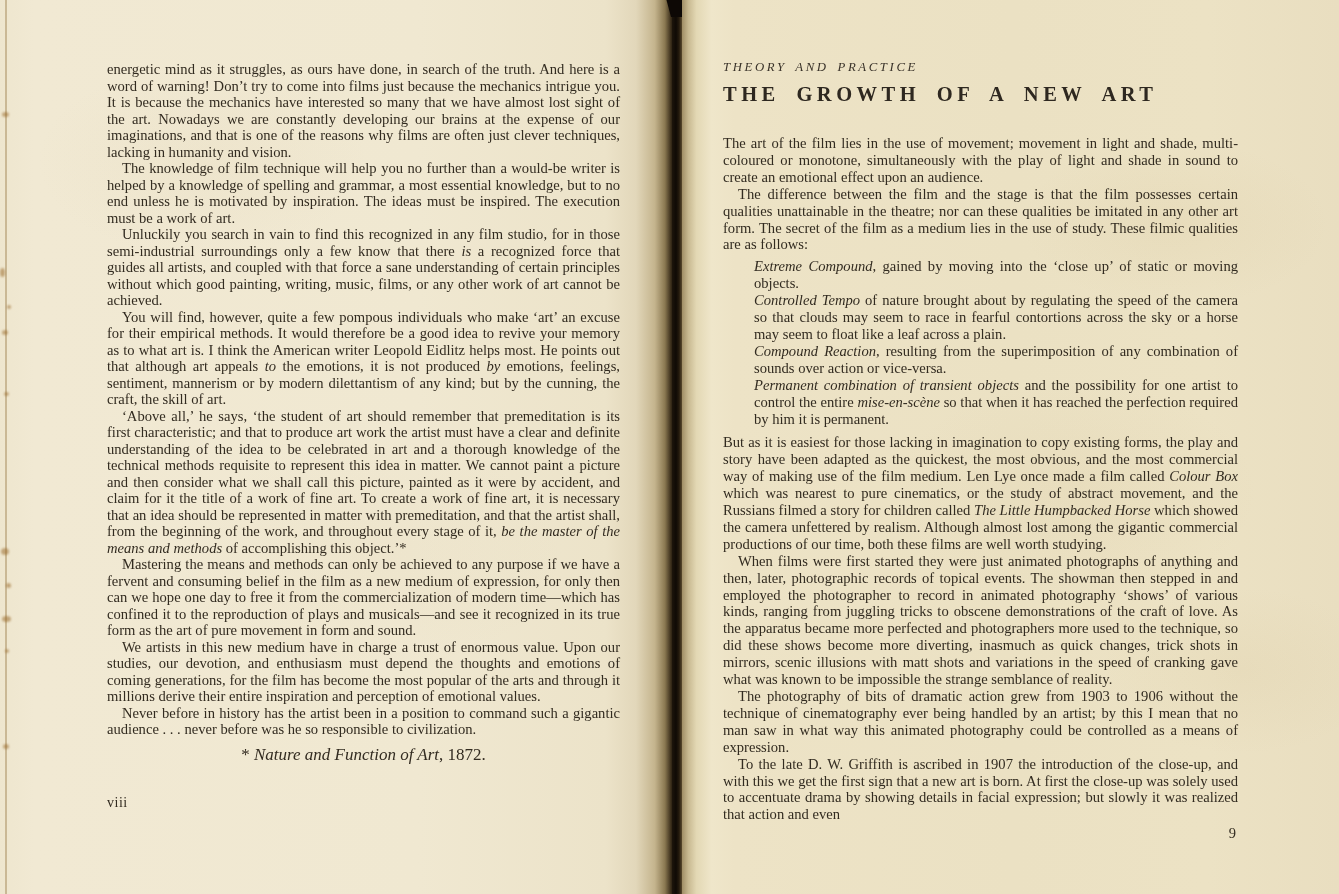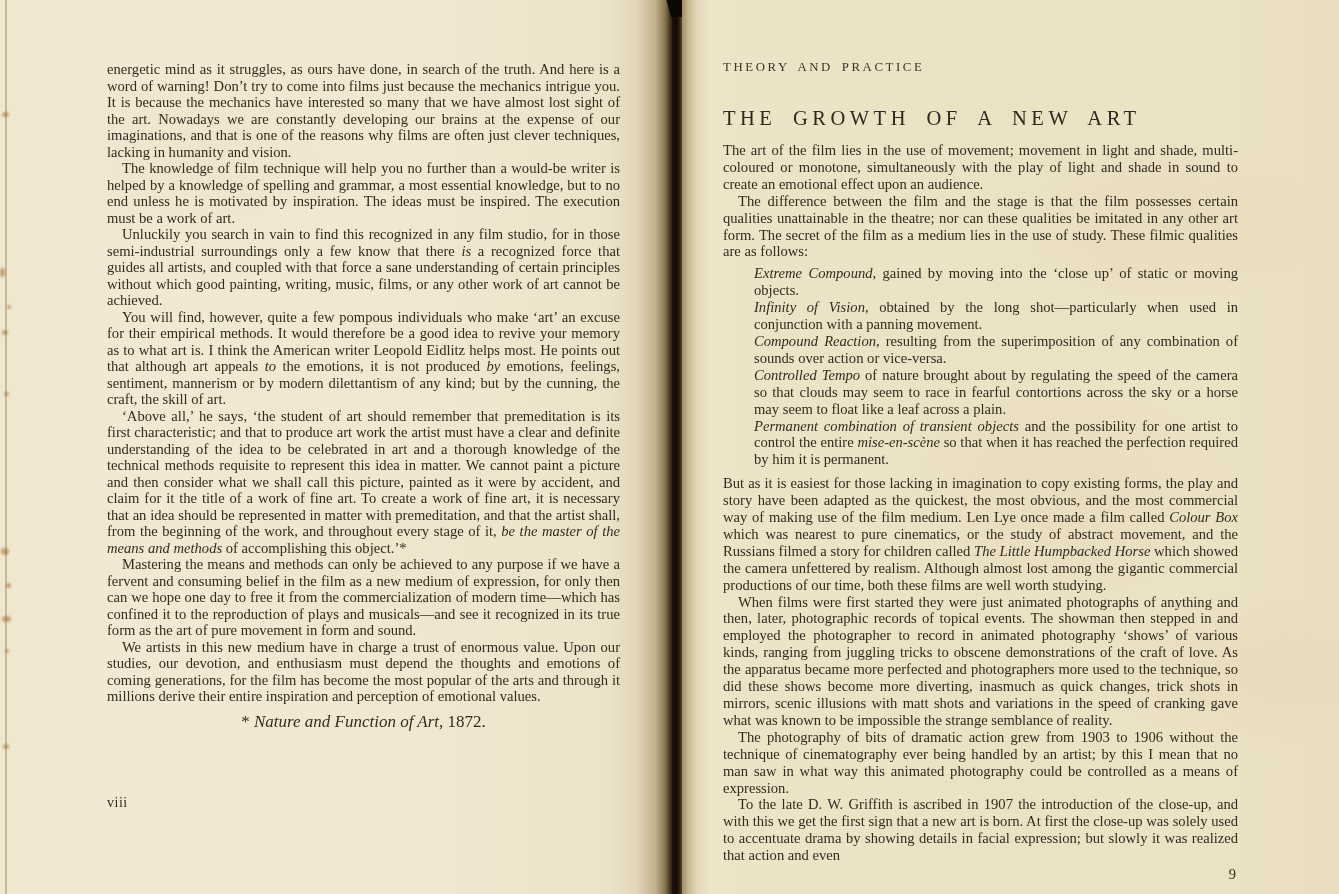--- a/index.html
+++ b/index.html
@@ -42,25 +42,25 @@
   .page-right{
     position:absolute;left:682px;top:0;width:657px;height:894px;
     background:
       radial-gradient(220px 120px at 75% 25%, rgba(193,168,114,0.10), transparent 70%),
       radial-gradient(260px 160px at 60% 55%, rgba(193,168,114,0.08), transparent 70%),
       radial-gradient(200px 120px at 85% 75%, rgba(193,168,114,0.09), transparent 70%),
       linear-gradient(90deg,#a08e66 0%,#c9ba92 1%,#e3d8b4 2.2%,#efe6ca 4.5%,#ede3c6 8%,
                       #ebe1c3 50%,#ece2c4 80%,#e9dec0 100%);
   }
   .text-right{position:absolute;left:41px;top:60px;width:515px;}
-  .running-head{margin:0;font-size:12.8px;letter-spacing:2.6px;
+  .running-head{margin:0;font-style:italic;font-size:12.8px;letter-spacing:2.6px;
                 word-spacing:3px;color:#3a332a;}
-  .chapter-title{margin:32px 0 0 0;font-size:20.5px;font-weight:normal;letter-spacing:4.5px;
+  .chapter-title{margin:8px 0 0 0;font-size:20.5px;font-weight:bold;letter-spacing:4.5px;
                  word-spacing:7px;color:#2e2820;}
-  .body-top{margin-top:12px;}
+  .body-top{margin-top:29px;}
   .page-right .para{line-height:16.9px;}
   .qualities{margin:5px 0 7px 31px;}
   .pn-right{text-align:right;margin-top:2px;font-size:14.5px;padding-right:2px;}
 </style>
 </head>
 <body>
 
 <div class="book">
 
   <div class="page page-left">
@@ -79,42 +79,42 @@
 
     <div class="text-left">
       <div>
           <p class="para"><span>energetic mind as it struggles, as ours have done, in search of the truth. And here is a word of warning! Don’t try to come into films just because the mechanics intrigue you. It is because the mechanics have interested so many that we have almost lost sight of the art. Nowadays we are constantly developing our brains at the expense of our imaginations, and that is one of the reasons why films are often just clever techniques, lacking in humanity and vision.</span></p>
           <p class="para indent"><span>The knowledge of film technique will help you no further than a would-be writer is helped by a knowledge of spelling and grammar, a most essential knowledge, but to no end unless he is motivated by inspiration. The ideas must be inspired. The execution must be a work of art.</span></p>
           <p class="para indent"><span>Unluckily you search in vain to find this recognized in any film studio, for in those semi-industrial surroundings only a few know that there </span><i>is</i><span> a recognized force that guides all artists, and coupled with that force a sane understanding of certain principles without which good painting, writing, music, films, or any other work of art cannot be achieved.</span></p>
           <p class="para indent"><span>You will find, however, quite a few pompous individuals who make ‘art’ an excuse for their empirical methods. It would therefore be a good idea to revive your memory as to what art is. I think the American writer Leopold Eidlitz helps most. He points out that although art appeals </span><i>to</i><span> the emotions, it is not produced </span><i>by</i><span> emotions, feelings, sentiment, mannerism or by modern dilettantism of any kind; but by the cunning, the craft, the skill of art.</span></p>
           <p class="para indent"><span>‘Above all,’ he says, ‘the student of art should remember that premeditation is its first characteristic; and that to produce art work the artist must have a clear and definite understanding of the idea to be celebrated in art and a thorough knowledge of the technical methods requisite to represent this idea in matter. We cannot paint a picture and then consider what we shall call this picture, painted as it were by accident, and claim for it the title of a work of fine art. To create a work of fine art, it is necessary that an idea should be represented in matter with premeditation, and that the artist shall, from the beginning of the work, and throughout every stage of it, </span><i>be the master of the means and methods</i><span> of accomplishing this object.’*</span></p>
           <p class="para indent"><span>Mastering the means and methods can only be achieved to any purpose if we have a fervent and consuming belief in the film as a new medium of expression, for only then can we hope one day to free it from the commercialization of modern time—which has confined it to the reproduction of plays and musicals—and see it recognized in its true form as the art of pure movement in form and sound.</span></p>
           <p class="para indent"><span>We artists in this new medium have in charge a trust of enormous value. Upon our studies, our devotion, and enthusiasm must depend the thoughts and emotions of coming generations, for the film has become the most popular of the arts and through it millions derive their entire inspiration and perception of emotional values.</span></p>
+          <p class="para indent"><span>Never before in history has the artist been in a position to command such a gigantic audience . . . never before was he so responsible to civilization.</span></p>
         </div>
       <div class="footnote"><span>* </span><i>Nature and Function of Art</i><span>, 1872.</span></div>
     </div>
     <div class="pn-left">viii</div>
   </div>
 
   <div class="spine"></div>
   <div class="spine-top-wedge"></div>
 
   <div class="page page-right">
     <div class="text-right">
       <p class="running-head">THEORY AND PRACTICE</p>
       <h1 class="chapter-title">THE GROWTH OF A NEW ART</h1>
       <div class="body-top">
           <p class="para"><span>The art of the film lies in the use of movement; movement in light and shade, multi-coloured or monotone, simultaneously with the play of light and shade in sound to create an emotional effect upon an audience.</span></p>
           <p class="para indent"><span>The difference between the film and the stage is that the film possesses certain qualities unattainable in the theatre; nor can these qualities be imitated in any other art form. The secret of the film as a medium lies in the use of study. These filmic qualities are as follows:</span></p>
         </div>
       <div class="qualities">
           <p class="para"><i>Extreme Compound</i><span>, gained by moving into the ‘close up’ of static or moving objects.</span></p>
-          <p class="para"><i>Infinity of Vision</i><span>, obtained by the long shot—particularly when used in conjunction with a panning movement.</span></p>
+          <p class="para"><i>Controlled Tempo</i><span> of nature brought about by regulating the speed of the camera so that clouds may seem to race in fearful contortions across the sky or a horse may seem to float like a leaf across a plain.</span></p>
           <p class="para"><i>Compound Reaction</i><span>, resulting from the superimposition of any combination of sounds over action or vice-versa.</span></p>
-          <p class="para"><i>Controlled Tempo</i><span> of nature brought about by regulating the speed of the camera so that clouds may seem to race in fearful contortions across the sky or a horse may seem to float like a leaf across a plain.</span></p>
           <p class="para"><i>Permanent combination of transient objects</i><span> and the possibility for one artist to control the entire </span><i>mise-en-scène</i><span> so that when it has reached the perfection required by him it is permanent.</span></p>
         </div>
       <div>
           <p class="para"><span>But as it is easiest for those lacking in imagination to copy existing forms, the play and story have been adapted as the quickest, the most obvious, and the most commercial way of making use of the film medium. Len Lye once made a film called </span><i>Colour Box</i><span> which was nearest to pure cinematics, or the study of abstract movement, and the Russians filmed a story for children called </span><i>The Little Humpbacked Horse</i><span> which showed the camera unfettered by realism. Although almost lost among the gigantic commercial productions of our time, both these films are well worth studying.</span></p>
           <p class="para indent"><span>When films were first started they were just animated photographs of anything and then, later, photographic records of topical events. The showman then stepped in and employed the photographer to record in animated photography ‘shows’ of various kinds, ranging from juggling tricks to obscene demonstrations of the craft of love. As the apparatus became more perfected and photographers more used to the technique, so did these shows become more diverting, inasmuch as quick changes, trick shots in mirrors, scenic illusions with matt shots and variations in the speed of cranking gave what was known to be impossible the strange semblance of reality.</span></p>
           <p class="para indent"><span>The photography of bits of dramatic action grew from 1903 to 1906 without the technique of cinematography ever being handled by an artist; by this I mean that no man saw in what way this animated photography could be controlled as a means of expression.</span></p>
           <p class="para indent"><span>To the late D. W. Griffith is ascribed in 1907 the introduction of the close-up, and with this we get the first sign that a new art is born. At first the close-up was solely used to accentuate drama by showing details in facial expression; but slowly it was realized that action and even</span></p>
         </div>
       <div class="pn-right">9</div>
     </div>

